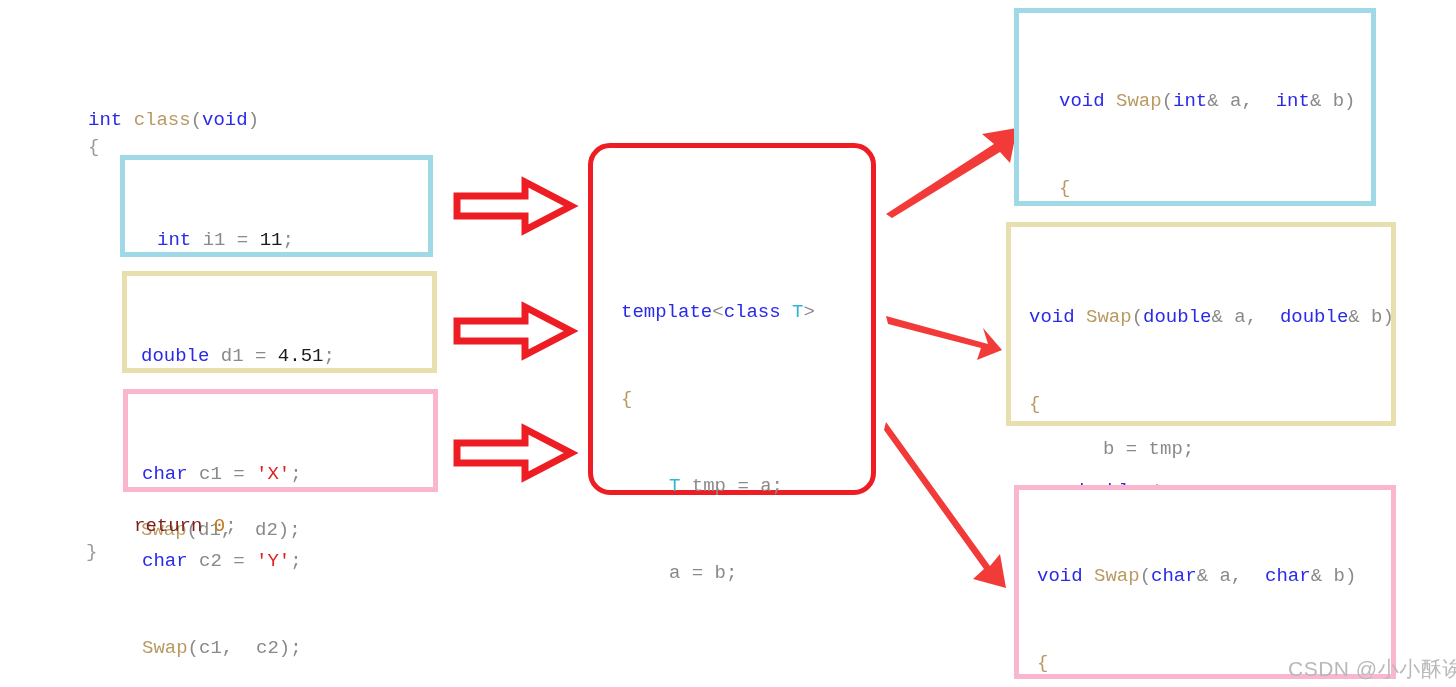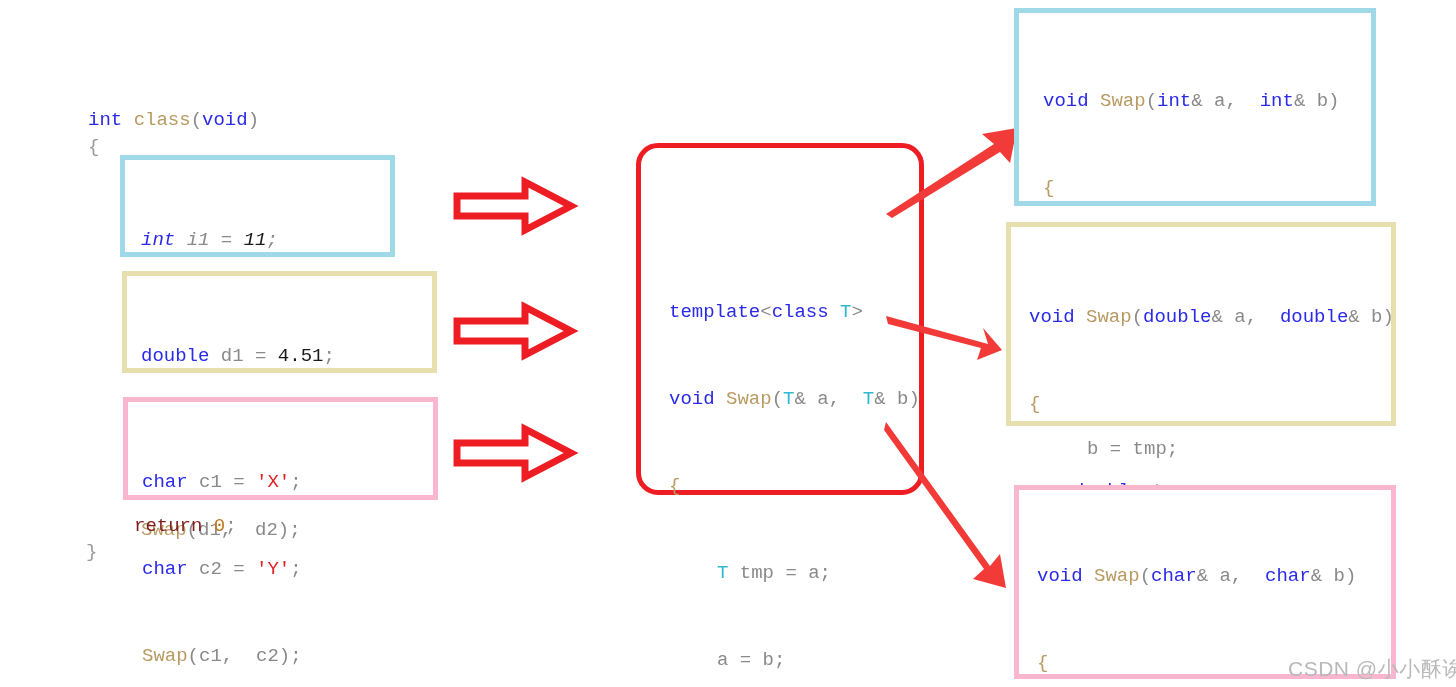--- a/index.html
+++ b/index.html
@@ -35,21 +35,21 @@
   .code .zero { color: #c07820; }       
   .code .pl   { color: #8a8a8a; }       
   .code .br   { color: #b89a62; }       
 
   
   .codebox {
     position: absolute;
     box-sizing: border-box;
     background: #ffffff;
   }
-  .box-blue   { border: 5px solid #9fd9e8; }
+  .box-blue   { border: 5px solid #9fd9e8; padding-left: 16px; }
   .box-yellow { border: 5px solid #e8dfae; }
   .box-pink   { border: 5px solid #f9b6ce; }
 
   .template-box {
     position: absolute;
     box-sizing: border-box;
     border: 5px solid #ee1d24;
     border-radius: 22px;
     background: #ffffff;
   }
@@ -76,37 +76,37 @@
 </style>
 </head>
 <body>
 
 <div id="canvas">
 
   <div class="main-header code" style="left:88px; top:106px;"><span class="kw">int</span><span class="pl"> </span><span class="fn">class</span><span class="pl">(</span><span class="kw">void</span><span class="pl">)</span></div>
 
   <div class="main-header code br" style="left:88px; top:133px;">{</div>
 
-  <div class="codebox box-blue" style="left:120px; top:155px; width:275px; height:102px;font-style:italic;">
+  <div class="codebox box-blue" style="left:120px; top:155px; width:313px; height:102px;">
     <div class="code" style="padding:8px 0 0 16px;">
       <div><span class="kw">int</span> <span class="pl">i1 = </span><span class="num">11</span><span class="pl">;</span></div>
       <div><span class="kw">int</span> <span class="pl">i2 = </span><span class="num">22</span><span class="pl">;</span></div>
       <div><span class="fn">Swap</span><span class="pl">(i1,  i2);</span></div>
     </div>
   </div>
 
   <div class="codebox box-yellow" style="left:122px; top:271px; width:315px; height:102px;">
     <div class="code" style="padding:8px 0 0 14px;">
       <div><span class="kw">double</span> <span class="pl">d1 = </span><span class="num">4.51</span><span class="pl">;</span></div>
       <div><span class="kw">double</span> <span class="pl">d2 = </span><span class="num">1.42</span><span class="pl">;</span></div>
       <div><span class="fn">Swap</span><span class="pl">(d1,  d2);</span></div>
     </div>
   </div>
 
-  <div class="codebox box-pink" style="left:123px; top:389px; width:315px; height:103px;margin-top:8px;">
+  <div class="codebox box-pink" style="left:123px; top:389px; width:315px; height:103px;">
     <div class="code" style="padding:8px 0 0 14px;">
       <div><span class="kw">char</span> <span class="pl">c1 = </span><span class="chr">'X'</span><span class="pl">;</span></div>
       <div><span class="kw">char</span> <span class="pl">c2 = </span><span class="chr">'Y'</span><span class="pl">;</span></div>
       <div><span class="fn">Swap</span><span class="pl">(c1,  c2);</span></div>
     </div>
   </div>
 
   <div class="return-line code" style="left:134px; top:512px;"><span class="ret">return</span><span class="pl"> </span><span class="zero">0</span><span class="pl">;</span></div>
 
   <div class="main-close code br" style="left:86px; top:538px;">}</div>
@@ -116,24 +116,23 @@
   </svg>
 
   <svg class="arrow-svg" style="left:455px; top:303px;" width="120" height="56" viewBox="0 0 120 56">
     <path d="M2 18 L70 18 L70 4 L116 28 L70 52 L70 38 L2 38 Z" fill="#ffffff" stroke="#ee1d24" stroke-width="7" stroke-linejoin="miter"></path>
   </svg>
 
   <svg class="arrow-svg" style="left:455px; top:425px;" width="120" height="56" viewBox="0 0 120 56">
     <path d="M2 18 L70 18 L70 4 L116 28 L70 52 L70 38 L2 38 Z" fill="#ffffff" stroke="#ee1d24" stroke-width="7" stroke-linejoin="miter"></path>
   </svg>
 
-  <div class="template-box" style="left:588px; top:143px; width:288px; height:352px;margin-left:48px;">
+  <div class="template-box" style="left:588px; top:143px; width:288px; height:352px;">
     <div class="code" style="padding:92px 0 0 28px;">
       <div><span class="kw">template</span><span class="pl">&lt;</span><span class="kw">class</span><span class="pl"> </span><span class="tp">T</span><span class="pl">&gt;</span></div>
-      <div><span class="kw">void</span><span class="pl"> </span><span class="fn">Swap</span><span class="pl">(</span><span class="tp">T</span><span class="pl">&amp; a,  </span><span class="tp">T</span><span class="pl">&amp; b)</span></div>
       <div class="br">{</div>
       <div style="padding-left:48px;"><span class="tp">T</span><span class="pl"> tmp = a;</span></div>
       <div class="pl" style="padding-left:48px;">a = b;</div>
       
       
     </div>
   </div>
 
   <svg class="arrow-svg" style="left:884px; top:126px;" width="135" height="92" viewBox="0 0 135 92">
     <path d="M2 88 L110 18 L98 8 L133 2 L126 37 L116 26 L8 92 Z" fill="#f23b38"></path>

